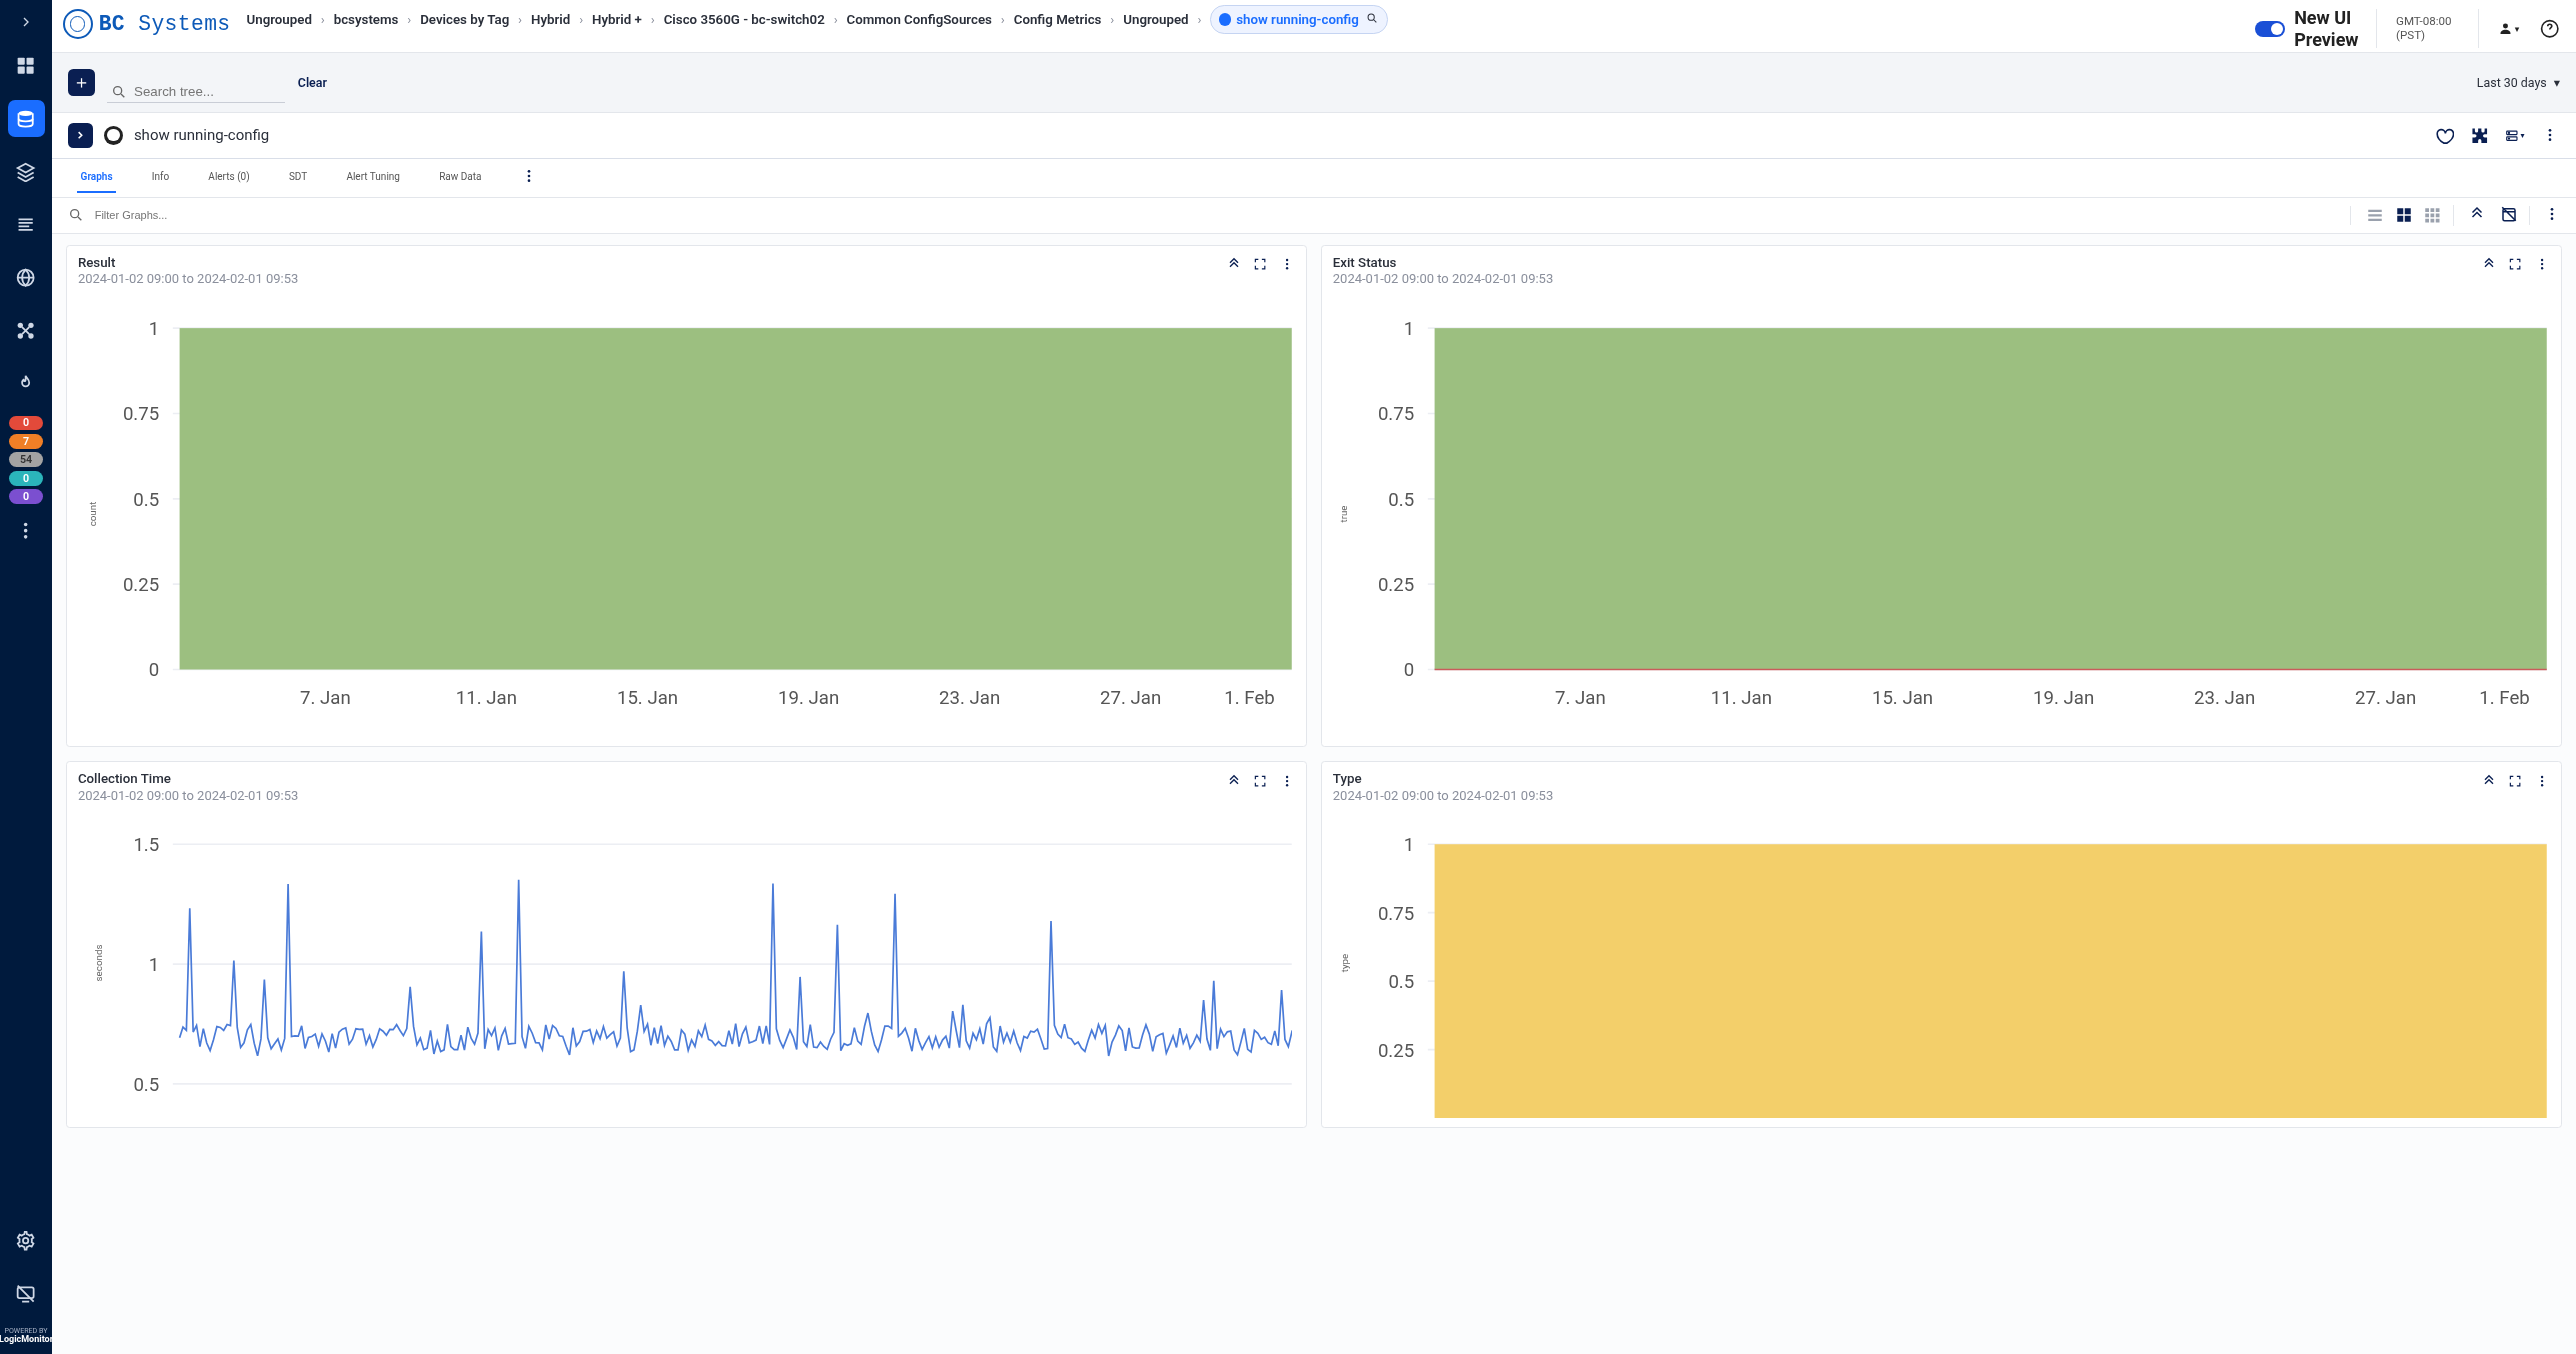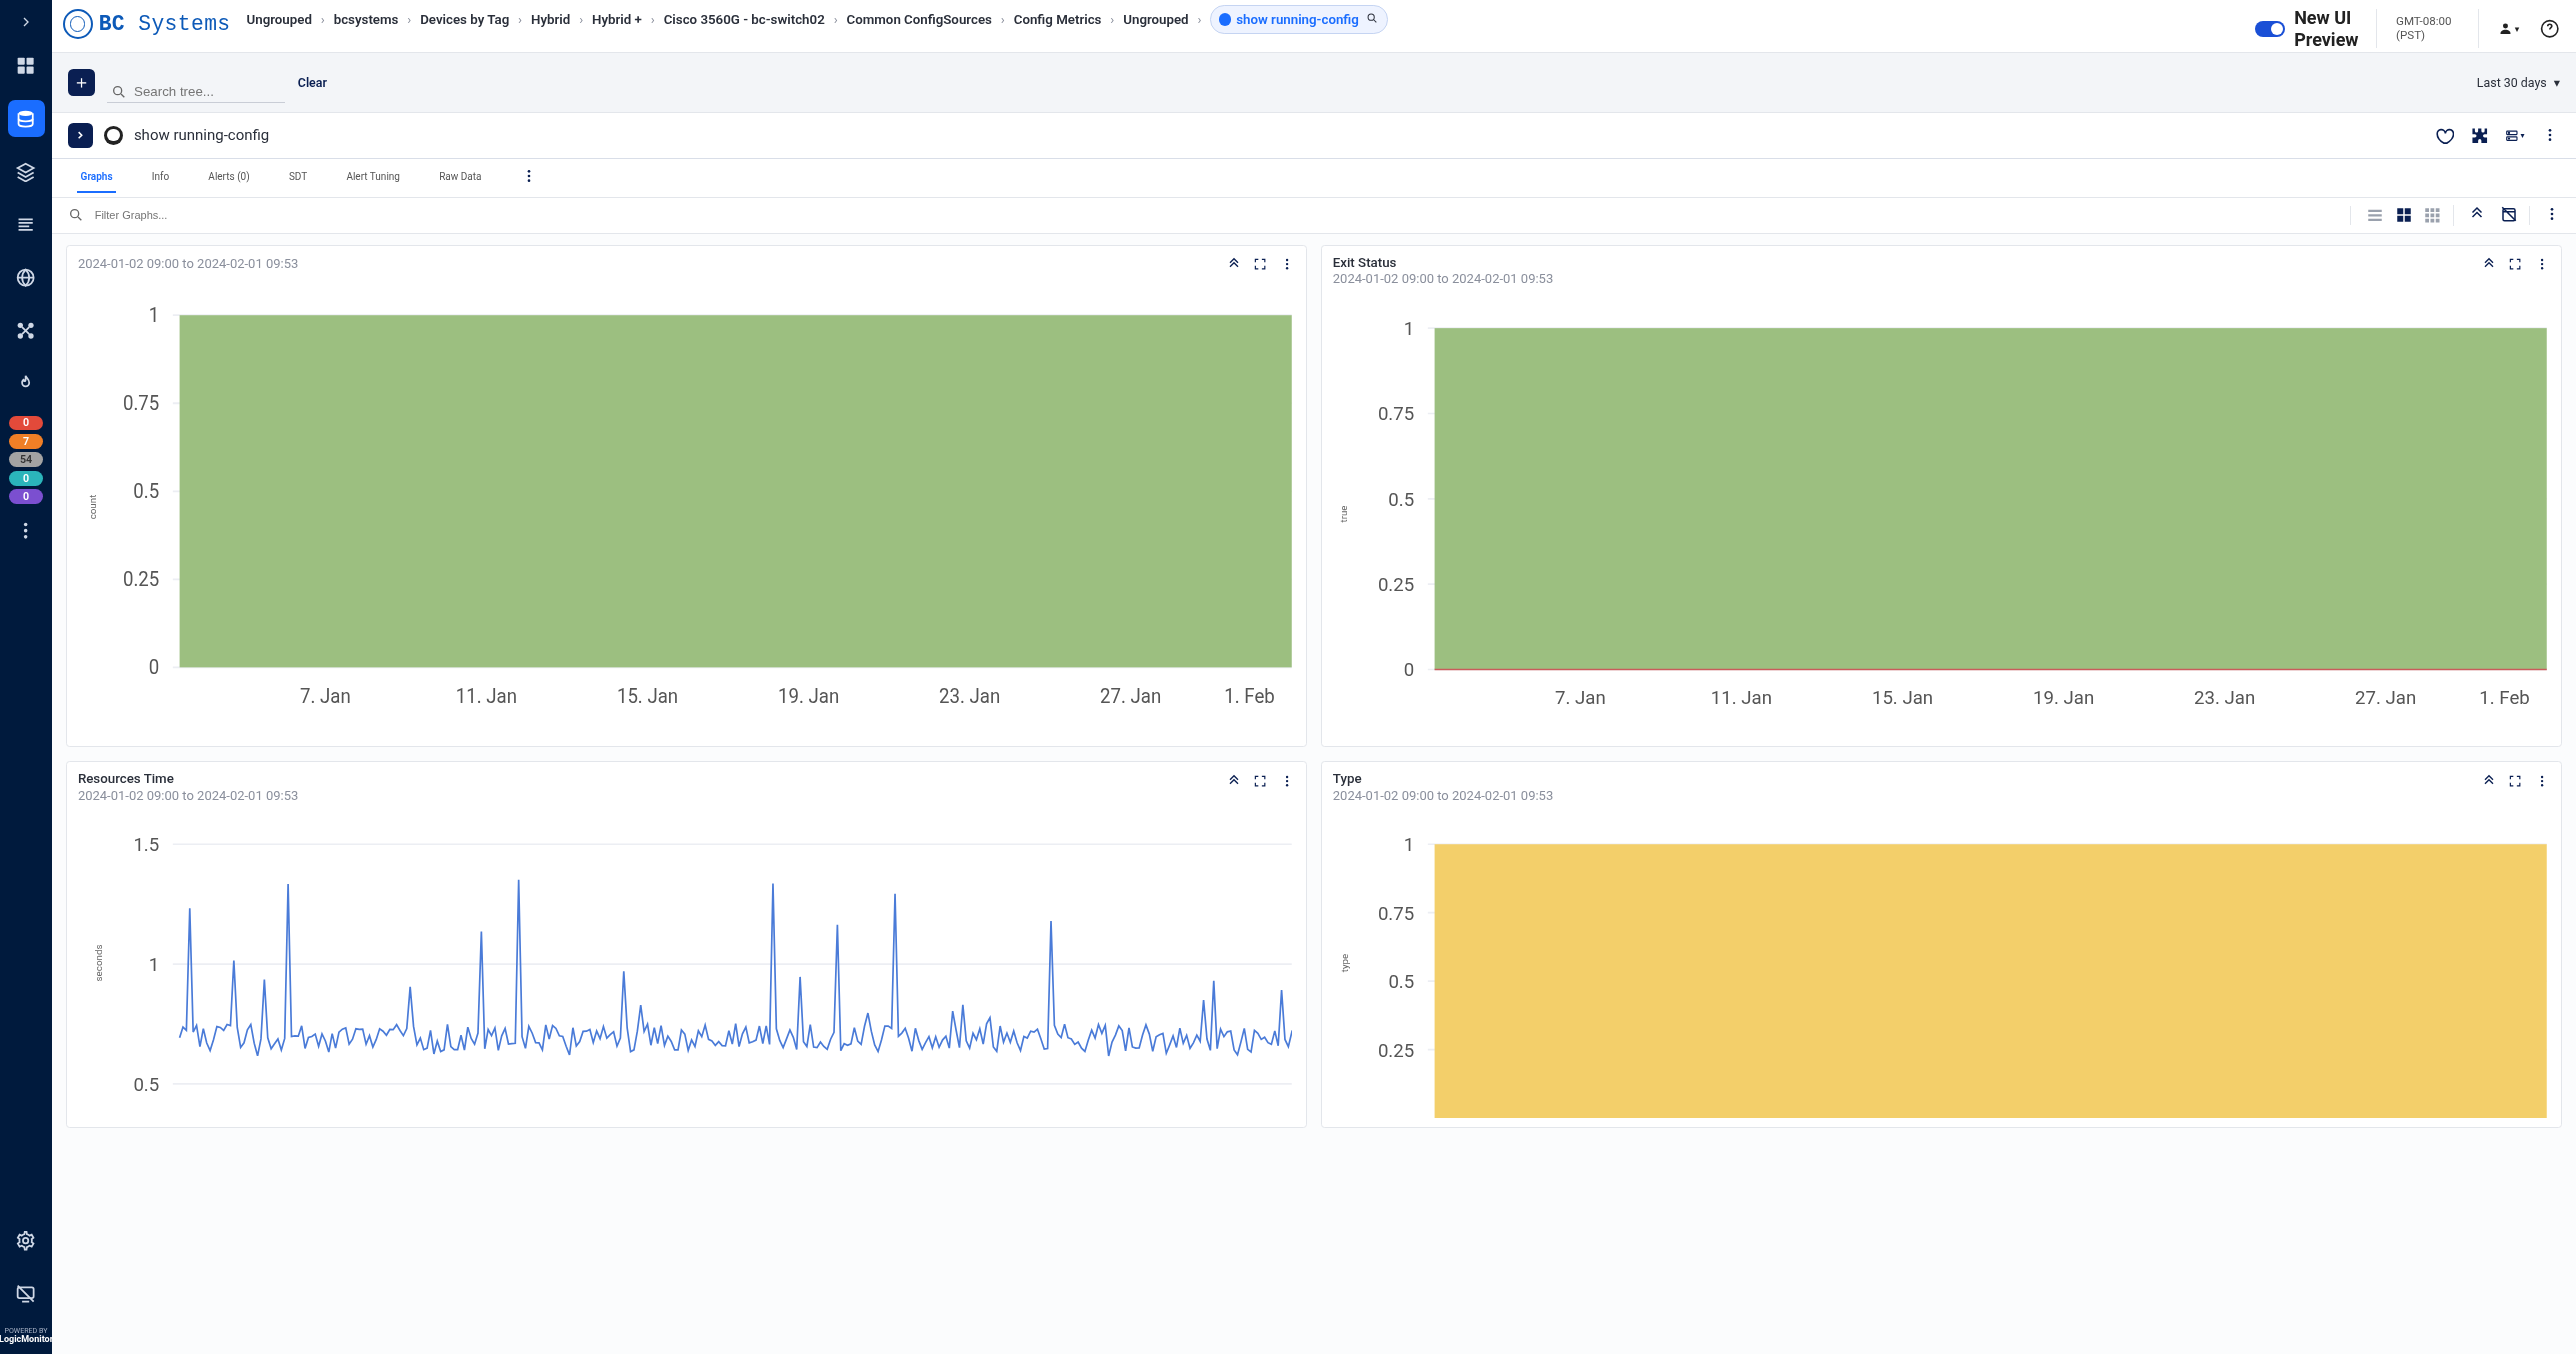--- a/index.html
+++ b/index.html
@@ -371,20 +371,21 @@
           <circle cx="12" cy="19" r="2"></circle>
         </svg></div>
   </div>
 
   <div class="graphs">
     <div class="grid">
 
       <div class="card">
         <div class="card-head">
           <div class="titles">
+            <div class="card-title">Result</div>
             <div class="card-sub">2024-01-02 09:00 to 2024-02-01 09:53</div>
           </div>
           <div class="card-actions">
             <div class="ico">
                 <svg width="16" height="16" viewBox="0 0 24 24" fill="none" stroke="currentColor" stroke-width="2">
                   <path d="M6 14l6-6 6 6M6 20l6-6 6 6" transform="translate(0,-4)"></path>
                 </svg>
               </div>
             <div class="ico">
                 <svg width="14.2" height="14.2" viewBox="0 0 24 24" fill="none" stroke="currentColor" stroke-width="2">
@@ -477,21 +478,21 @@
               <text x="605" y="240" text-anchor="middle">27. Jan</text>
               <text x="690" y="240" text-anchor="end">1. Feb</text>
             </g>
           </svg>
         </div>
       </div>
 
       <div class="card" style="min-height:204px;">
         <div class="card-head">
           <div class="titles">
-            <div class="card-title">Resources Time</div>
+            <div class="card-title">Collection Time</div>
             <div class="card-sub">2024-01-02 09:00 to 2024-02-01 09:53</div>
           </div>
           <div class="card-actions">
             <div class="ico">
                 <svg width="16" height="16" viewBox="0 0 24 24" fill="none" stroke="currentColor" stroke-width="2">
                   <path d="M6 14l6-6 6 6M6 20l6-6 6 6" transform="translate(0,-4)"></path>
                 </svg>
               </div>
             <div class="ico">
                 <svg width="14.2" height="14.2" viewBox="0 0 24 24" fill="none" stroke="currentColor" stroke-width="2">

